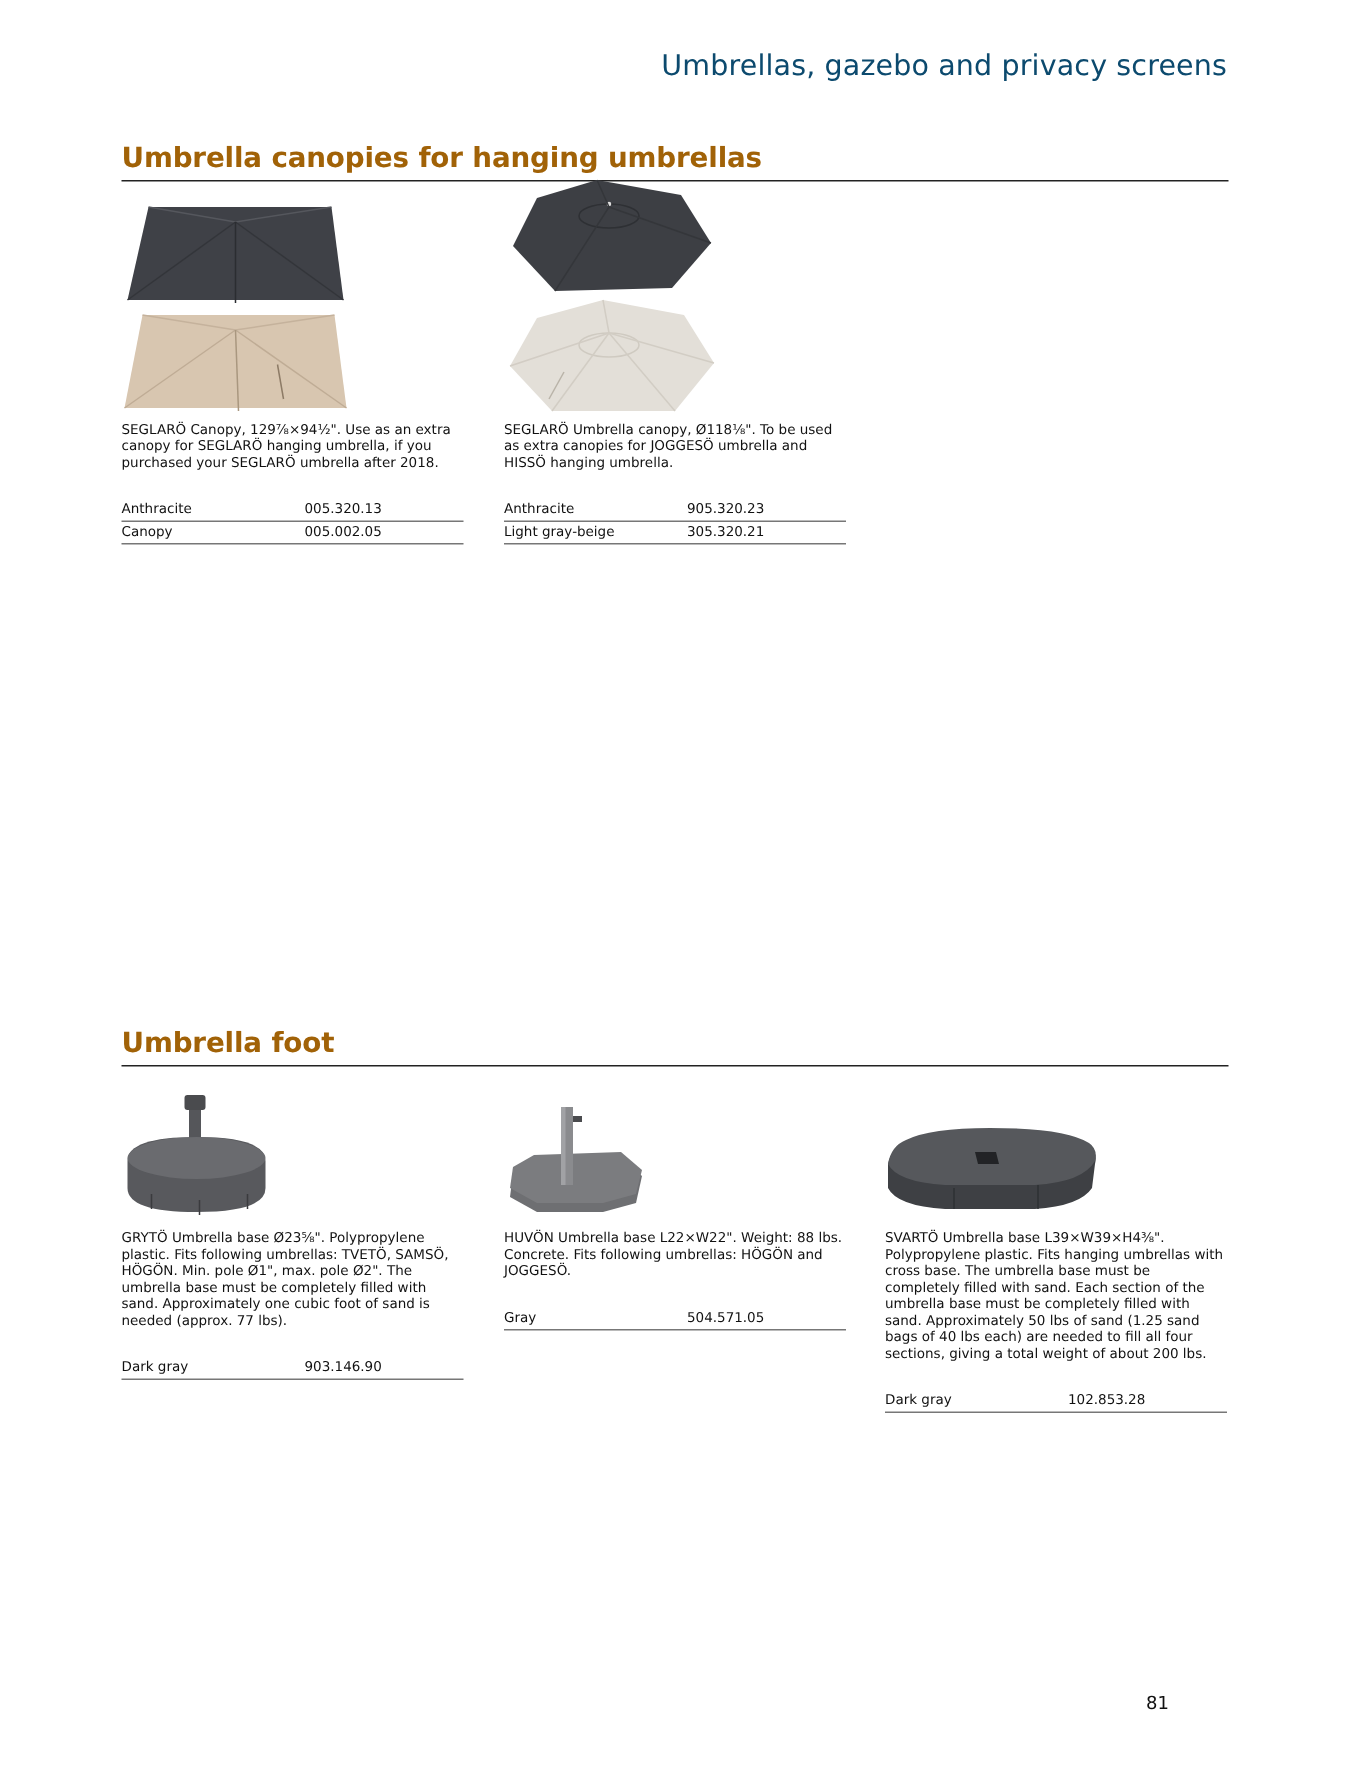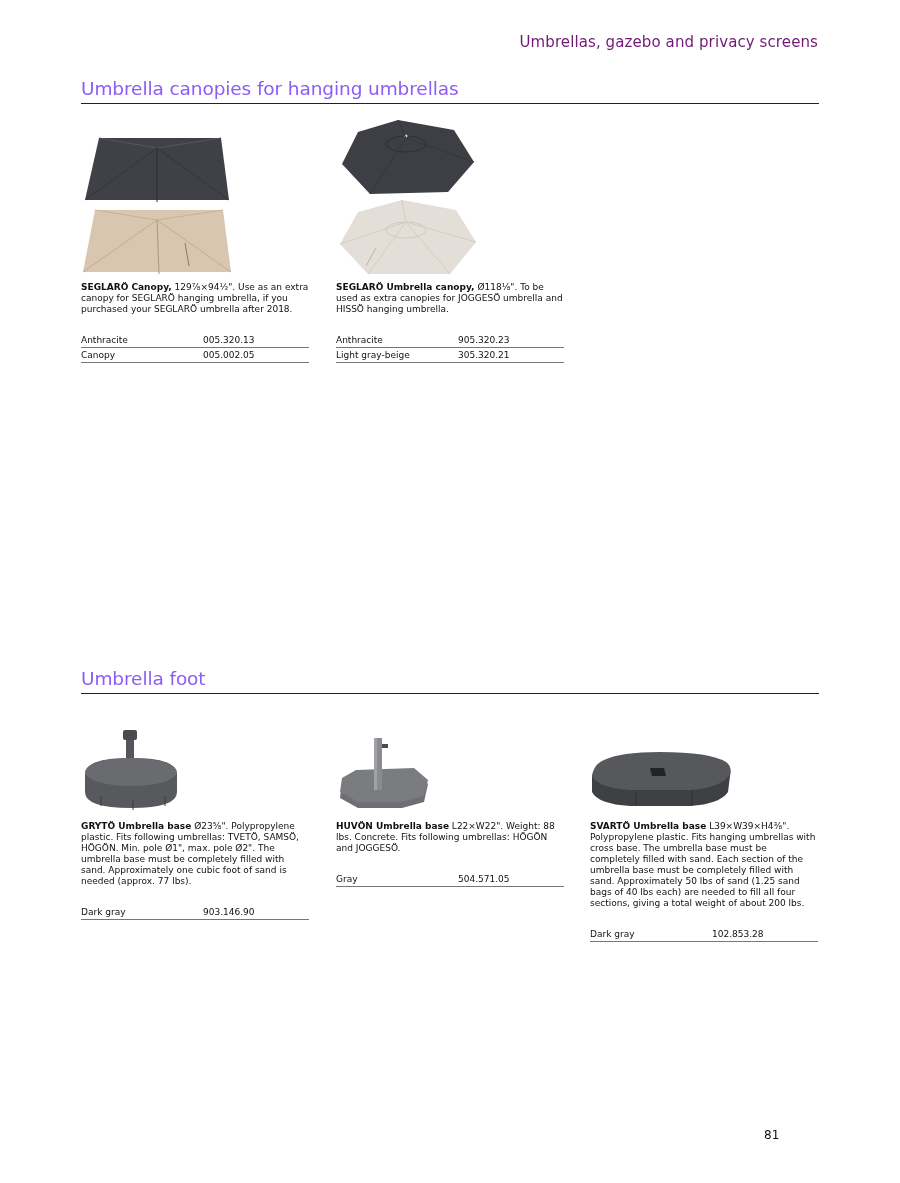--- a/index.html
+++ b/index.html
@@ -1,27 +1,27 @@
 <!DOCTYPE html>
 <html><head>
 <meta charset="utf-8">
 <style>
   * { box-sizing: border-box; margin: 0; padding: 0; }
   html, body { width: 900px; height: 1183px; background: #ffffff; }
   body { position: relative; font-family: "DejaVu Sans", sans-serif; color: #111; overflow: hidden; }
 
-  .running-header { position: absolute; top: 33px; right: 82px; font-size: 15px; color: #701a75; letter-spacing: 0.1px; }
+  .running-header { position: absolute; top: 33px; right: 82px; font-size: 19px; color: #0c4a6e; letter-spacing: 0.1px; }
 
   .section { position: absolute; left: 81px; width: 738px; }
-  .section-title { font-size: 18.5px; font-weight: normal; color: #8b5cf6; padding-bottom: 4px; border-bottom: 1.5px solid #222; letter-spacing: -0.1px; }
+  .section-title { font-size: 18.5px; font-weight: bold; color: #a16207; padding-bottom: 4px; border-bottom: 1.5px solid #222; letter-spacing: -0.1px; margin-top: 17px; }
 
   .product { position: absolute; width: 228px; }
   .product .img { position: relative; }
   .desc { font-size: 9px; line-height: 11px; color: #111; }
-  .desc b { font-weight: bold; }
+  .desc b { font-weight: normal; }
   .variants { margin-top: 18px; }
   .variant { display: flex; font-size: 9px; line-height: 14px; border-bottom: 1px solid #777; }
   .variant .color { width: 122px; }
   .variant .code { flex: 1; }
 
   .page-number { position: absolute; top: 1128px; left: 764px; font-size: 12px; color: #111; }
   svg { display: block; }
 </style>
 </head>
 <body>

